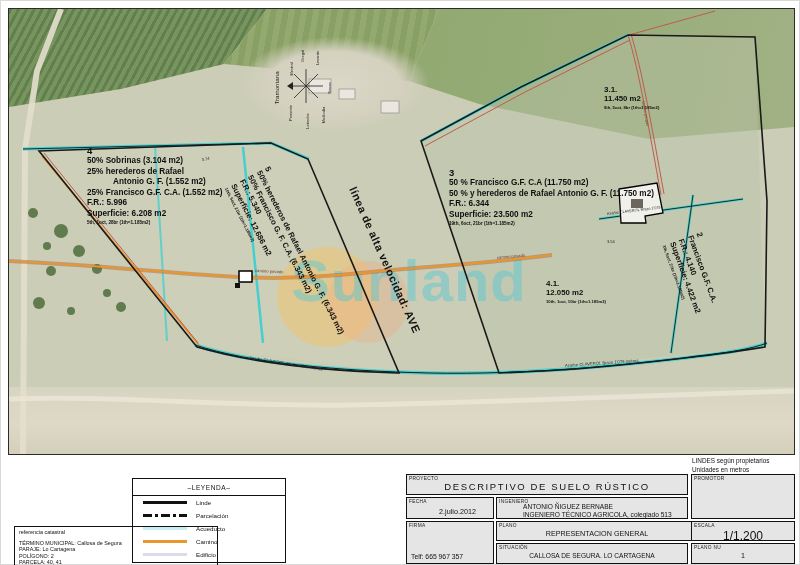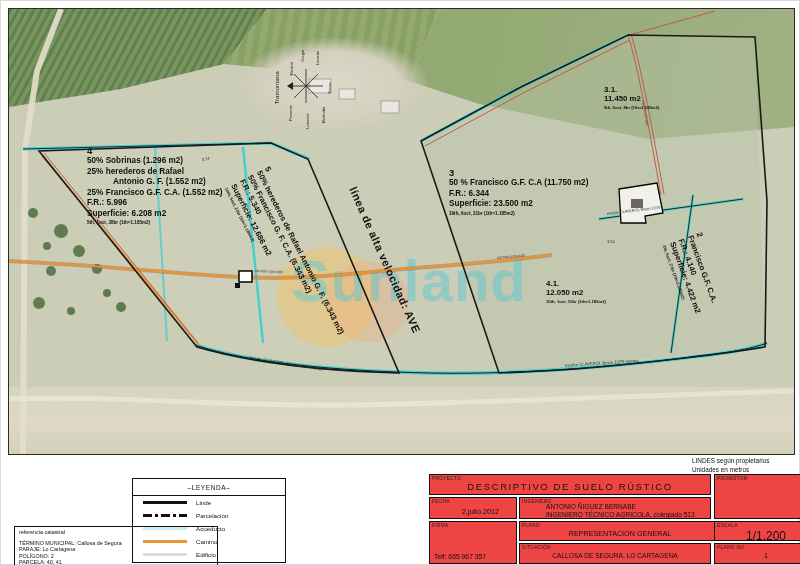--- a/index.html
+++ b/index.html
@@ -52,21 +52,21 @@
   .sw-parcelacion{height:2.5px;background:repeating-linear-gradient(90deg,#111 0 9px,transparent 9px 12px,#111 12px 15px,transparent 15px 18px);}
   .sw-acueducto{border-top:3px solid #c9edf2;}
   .sw-camino{border-top:3px solid #e8962e;}
   .sw-edificio{border-top:3px solid #dcdce8;}
   .legend-row span{font-size:6.2px;color:#111;}
   .ref-box{position:absolute;left:14px;top:526px;width:194px;height:36px;border:1px solid #111;
            padding:2px 4px;font-size:5.4px;line-height:6.6px;color:#111;}
   .ref-title{margin-bottom:4px;}
   
   .title-block{position:absolute;left:406px;top:474px;width:389px;height:90px;font-family:"Liberation Sans",sans-serif;}
-  .cell{position:absolute;border:1px solid #111;background:#ef4444;box-sizing:border-box;margin-left:23px;}
+  .cell{position:absolute;border:1px solid #111;background:#e5e5e5;box-sizing:border-box;}
   .cell .lab{position:absolute;top:1px;left:2px;font-size:4.8px;letter-spacing:.3px;color:#222;text-transform:uppercase;}
   .c-proyecto{left:0;top:0;width:282px;height:21px;}
   .c-proyecto .val{display:block;text-align:center;margin-top:6px;font-size:9.5px;letter-spacing:1.6px;color:#111;}
   .c-promotor{left:285px;top:0;width:104px;height:45px;}
   .c-fecha{left:0;top:23px;width:88px;height:22px;padding-left:15px;}
   .c-fecha .val{display:block;text-align:center;margin-top:9px;font-size:7.2px;color:#111;}
   .c-ingeniero{left:90px;top:23px;width:192px;height:22px;}
   .c-ingeniero .v1{display:block;margin:5px 0 0 26px;font-size:6.6px;color:#111;}
   .c-ingeniero .v2{display:block;margin:1px 0 0 26px;font-size:6.6px;color:#111;}
   .c-firma{left:0;top:47px;width:88px;height:43px;}
@@ -194,41 +194,42 @@
         <text transform="translate(246,263) rotate(3)" font-size="4.2" fill="#6e3a28">camino privado</text>
         <text transform="translate(488,250) rotate(-5)" font-size="4.2" fill="#6e3a28">camino privado</text>
         <text transform="translate(633,92) rotate(80)" font-size="3.8" fill="#6e3a28">camino privado</text>
         <text transform="translate(193,152) rotate(-10)" font-size="4" fill="#222">3.74</text>
         <text x="598" y="234" font-size="4" fill="#222">3.54</text>
       </g>
     </svg>
 
     <div class="ptext" style="left:78px;top:136px;">
       <div class="pid">4</div>
-      <div class="pl">50% Sobrinas (1.296 m2)</div>
+      <div class="pl">50% Sobrinas (3.104 m2)</div>
       <div class="pl">25% herederos de Rafael</div>
       <div class="pl indent">Antonio G. F. (1.552 m2)</div>
       <div class="pl">25% Francisco G.F. C.A. (1.552 m2)</div>
       <div class="pl">F.R.: 5.996</div>
       <div class="pl">Superficie: 6.208 m2</div>
       <div class="punits">5th, 1oct, 28br (1th=1.185m2)</div>
     </div>
 
     <div class="ptext p-rot small-p" style="left:262px;top:156px;transform:rotate(63deg);">
       <div class="pid">5</div>
       <div class="pl">50% herederos de Rafael Antonio G. F. (6.343 m2)</div>
       <div class="pl">50% Francisco G. F. C.A. (6.343 m2)</div>
       <div class="pl">F.R.: 5.340</div>
       <div class="pl">Superficie: 12.686 m2</div>
       <div class="punits">10th, 5oct, 21br (1th=1.185m2)</div>
     </div>
 
     <div class="ptext" style="left:440px;top:158px;">
       <div class="pid">3</div>
       <div class="pl">50 % Francisco G.F. C.A (11.750 m2)</div>
+      <div class="pl">50 % y herederos de Rafael Antonio G. F. (11.750 m2)</div>
       <div class="pl">F.R.: 6.344</div>
       <div class="pl">Superficie: 23.500 m2</div>
       <div class="punits">19th, 6oct, 21br (1th=1.185m2)</div>
     </div>
 
     <div class="ptext small-p" style="left:595px;top:76px;">
       <div class="pid">3.1.</div>
       <div class="pl">11.450 m2</div>
       <div class="punits">9th, 5oct, 8br (1th=1.185m2)</div>
     </div>

